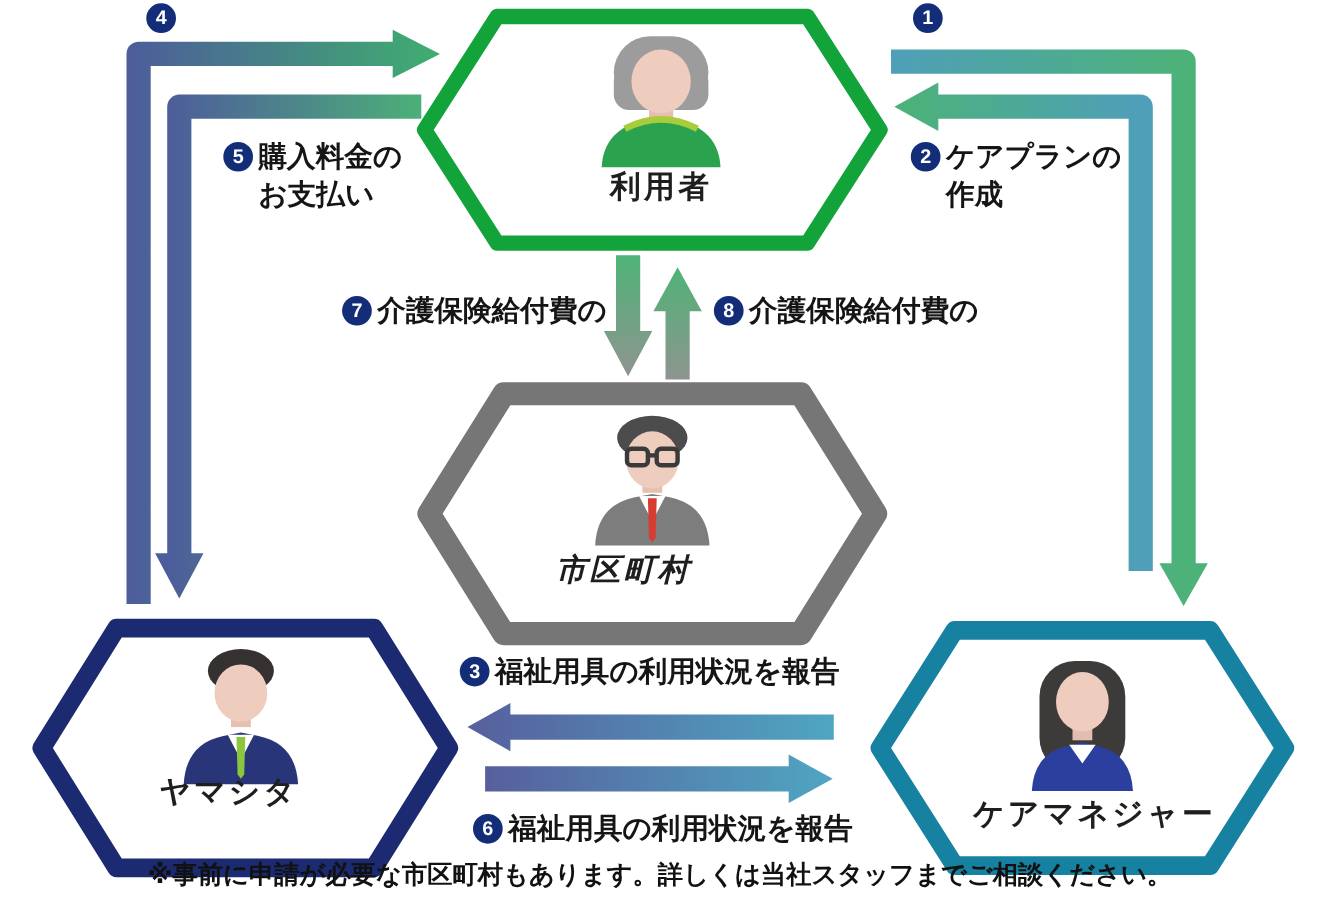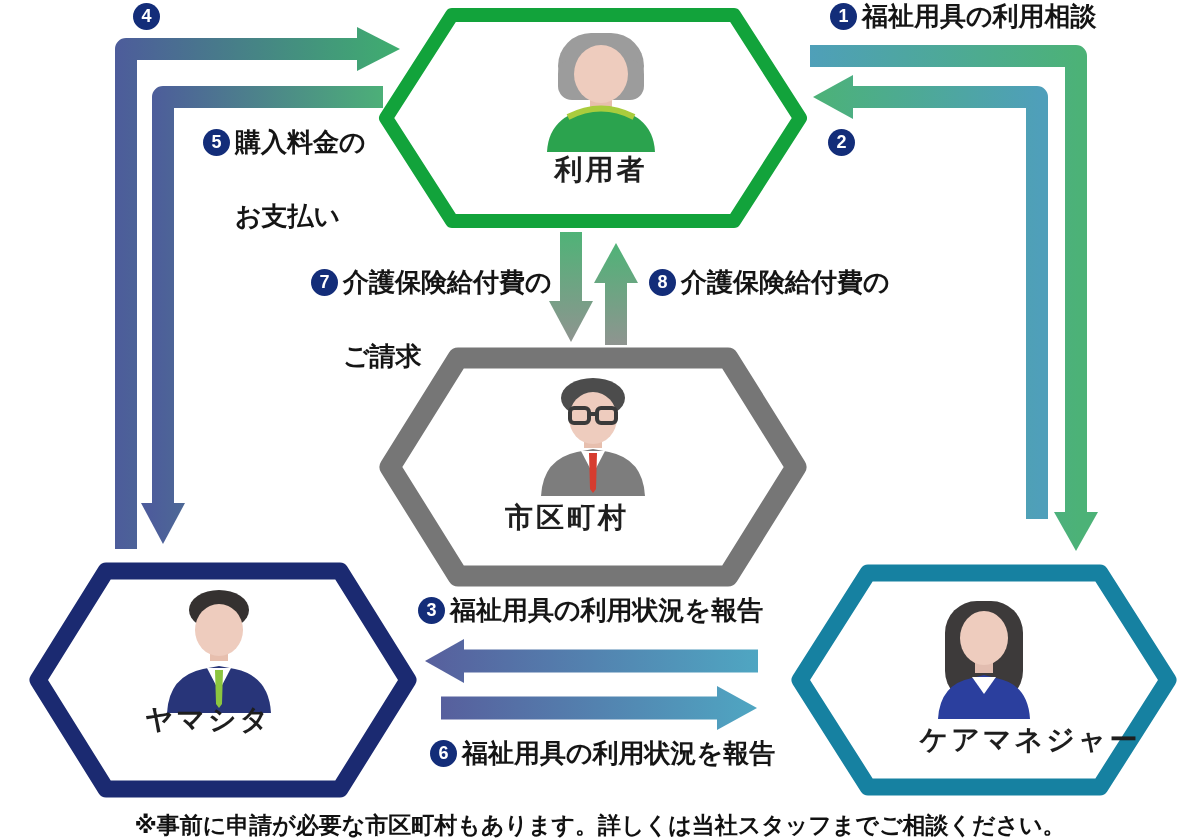--- a/index.html
+++ b/index.html
@@ -10,27 +10,27 @@
   .diagram-svg{position:absolute;left:0;top:0;}
   .flow-label{
     position:absolute;display:flex;align-items:flex-start;gap:5px;
     font-size:26px;font-weight:700;color:#151515;line-height:1.3;white-space:nowrap;
   }
   .badge{
     flex:0 0 auto;width:27px;height:27px;margin-top:3px;border-radius:50%;
     background:#132d79;color:#fff;font-size:18px;font-weight:700;
     display:flex;align-items:center;justify-content:center;
   }
-  .lines{display:flex;flex-direction:column;gap:40px;}
+  .lines{display:flex;flex-direction:column;}
   .entity-label{
     position:absolute;width:300px;text-align:center;
     font-size:28px;font-weight:600;color:#1e1e1e;letter-spacing:3px;
   }
   .footnote{
-    position:absolute;left:0;top:810px;width:1200px;text-align:center;
+    position:absolute;left:0;top:780px;width:1200px;text-align:center;
     font-size:23px;font-weight:700;color:#111;
   }
 </style>
 </head>
 <body>
 
 <div class="stage">
 
   <svg class="diagram-svg" width="1200" height="840" viewBox="0 0 1200 840">
     <defs>
@@ -152,25 +152,28 @@
       <rect x="945" y="601" width="78" height="102" rx="32" fill="#3d3a3a"></rect>
       <rect x="975" y="653" width="18" height="20" fill="#e2bdb0"></rect>
       <ellipse cx="984" cy="638" rx="24" ry="27" fill="#eeccbe"></ellipse>
       <path d="M 938,719 Q 940,684 972,678 L 984,675 L 996,678 Q 1028,684 1030,719 Z" fill="#2b3f9e"></path>
       <polygon points="972,677 996,677 984,694" fill="#ffffff"></polygon>
     </g>
   </svg>
 
   <div class="flow-label" style="left:830px;top:0px;">
     <span class="badge">1</span>
-    <span>福祉用具の利用相談</span>
   </div>
 
   <div class="flow-label" style="left:828px;top:126px;">
     <span class="badge">2</span>
+    <span class="lines">
+      <span>ケアプランの</span>
+      <span>作成</span>
+    </span>
   </div>
 
   <div class="flow-label" style="left:418px;top:594px;">
     <span class="badge">3</span>
     <span>福祉用具の利用状況を報告</span>
   </div>
 
   <div class="flow-label" style="left:133px;top:0px;">
     <span class="badge">4</span>
   </div>
@@ -185,31 +188,30 @@
 
   <div class="flow-label" style="left:430px;top:737px;">
     <span class="badge">6</span>
     <span>福祉用具の利用状況を報告</span>
   </div>
 
   <div class="flow-label" style="left:311px;top:266px;">
     <span class="badge">7</span>
     <span class="lines">
       <span>介護保険給付費の</span>
-      <span>ご請求</span>
     </span>
   </div>
 
   <div class="flow-label" style="left:649px;top:266px;">
     <span class="badge">8</span>
     <span class="lines">
       <span>介護保険給付費の</span>
     </span>
   </div>
 
   <div class="entity-label" style="left:451px;top:151px;">利用者</div>
-  <div class="entity-label" style="left:417px;top:499px;">市区町村</div>
+  <div class="entity-label" style="left:417px;top:499px;font-style:italic;">市区町村</div>
   <div class="entity-label" style="left:58px;top:701px;">ヤマシタ</div>
-  <div class="entity-label" style="left:880px;top:721px;">ケアマネジャー</div>
+  <div class="entity-label" style="left:845px;top:721px;">ケアマネジャー</div>
 
   <div class="footnote">※事前に申請が必要な市区町村もあります。詳しくは当社スタッフまでご相談ください。</div>
 
 </div>
 
 </body></html>

